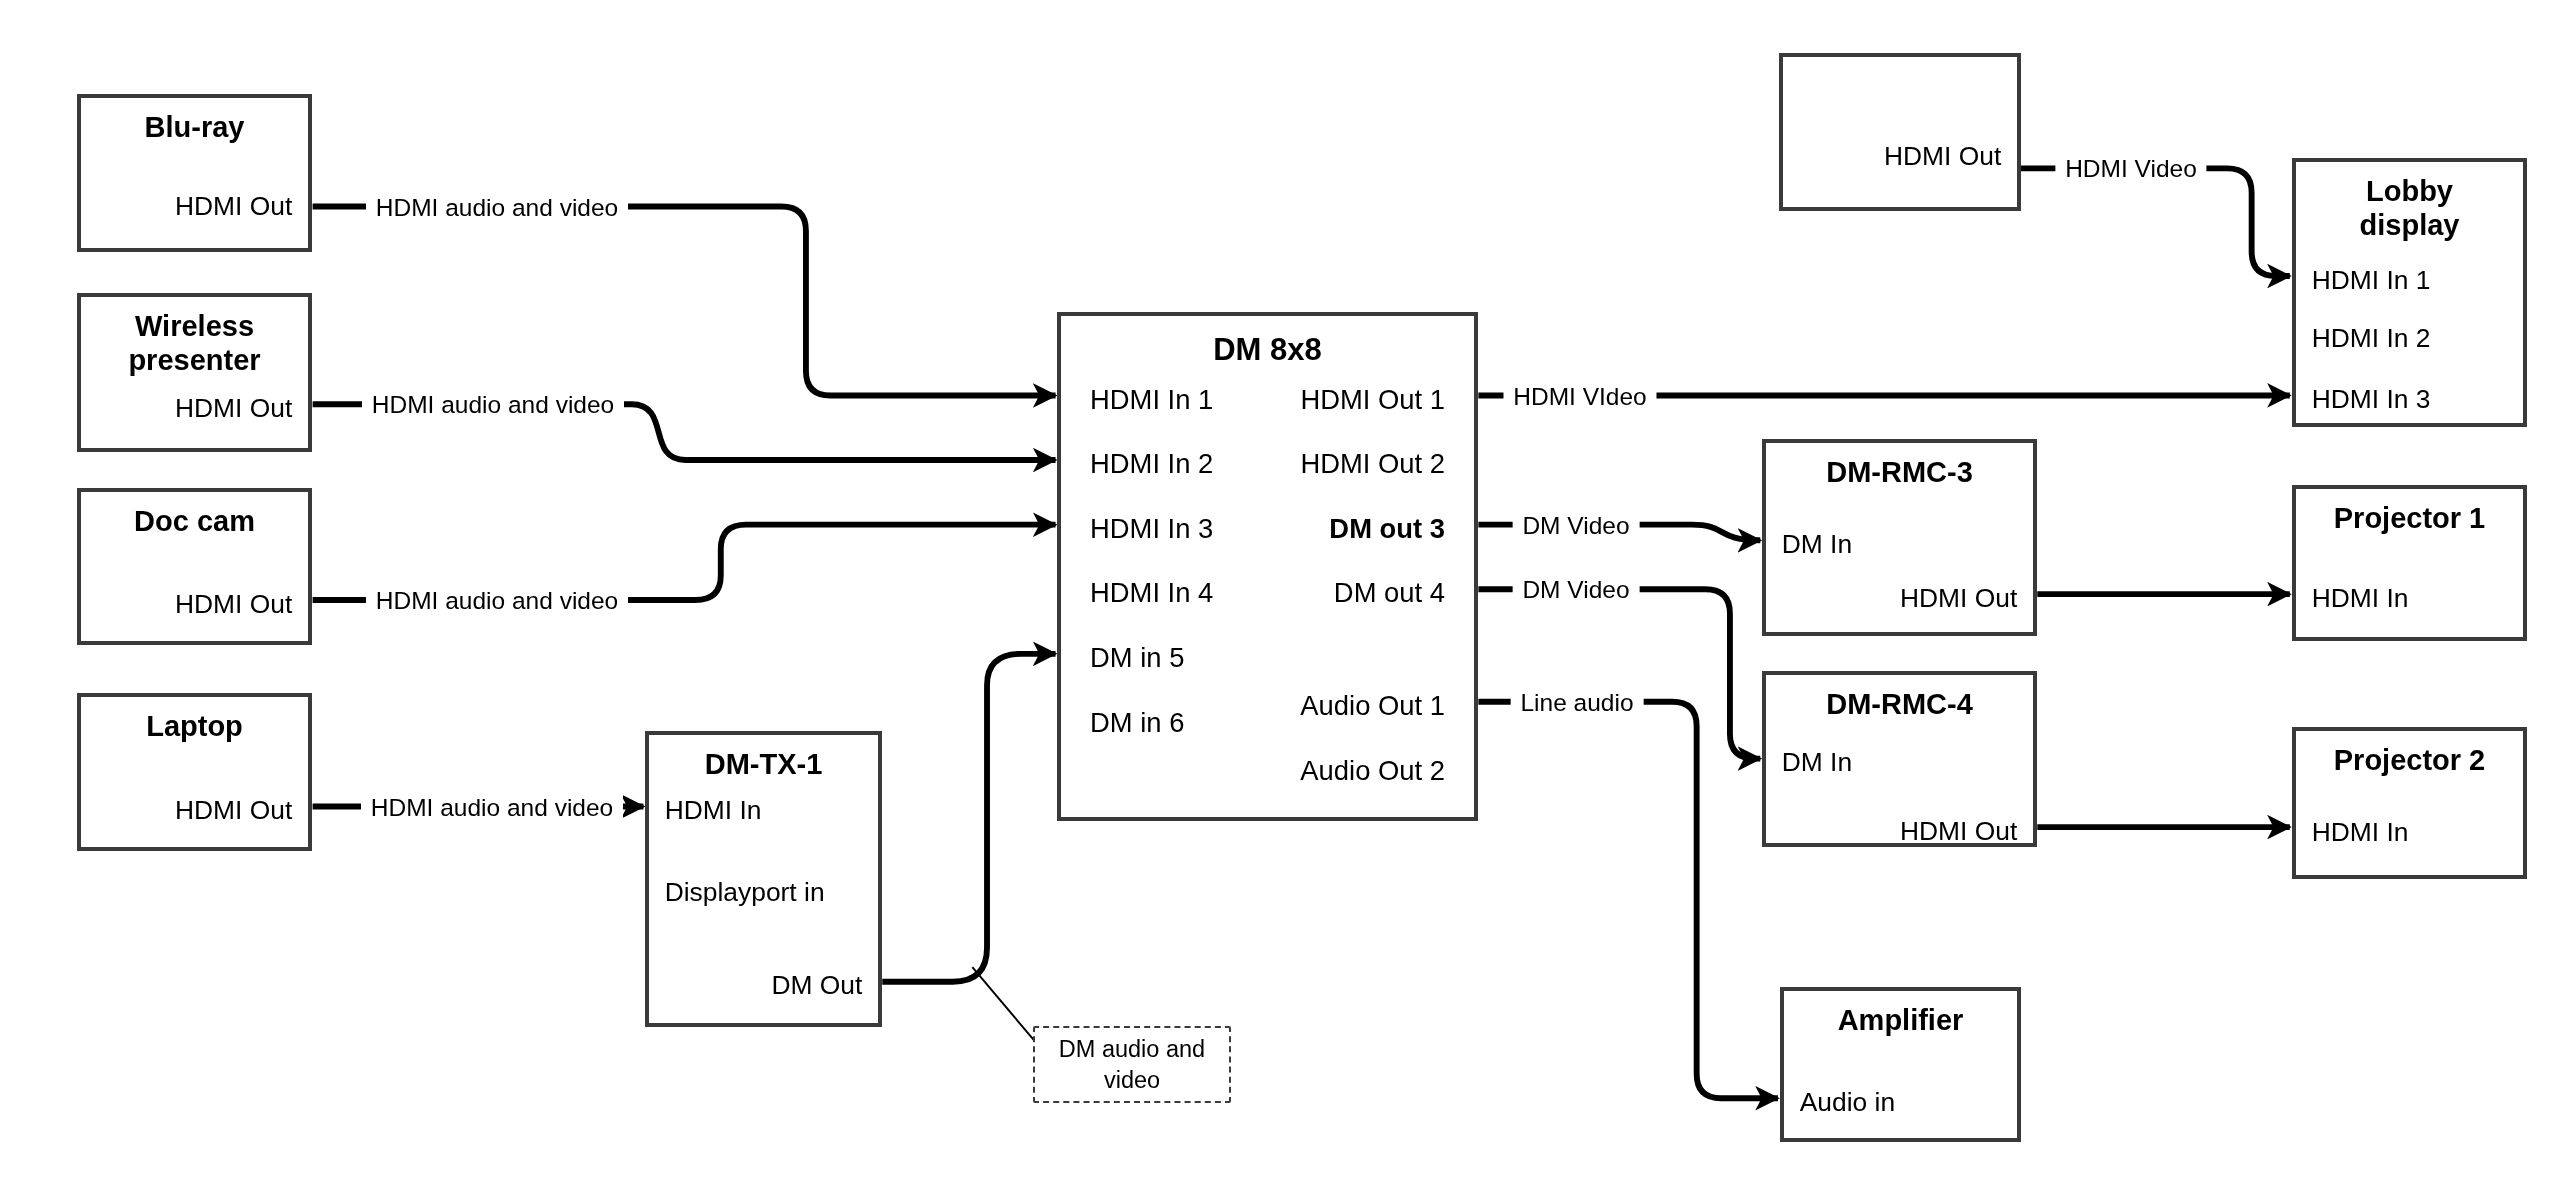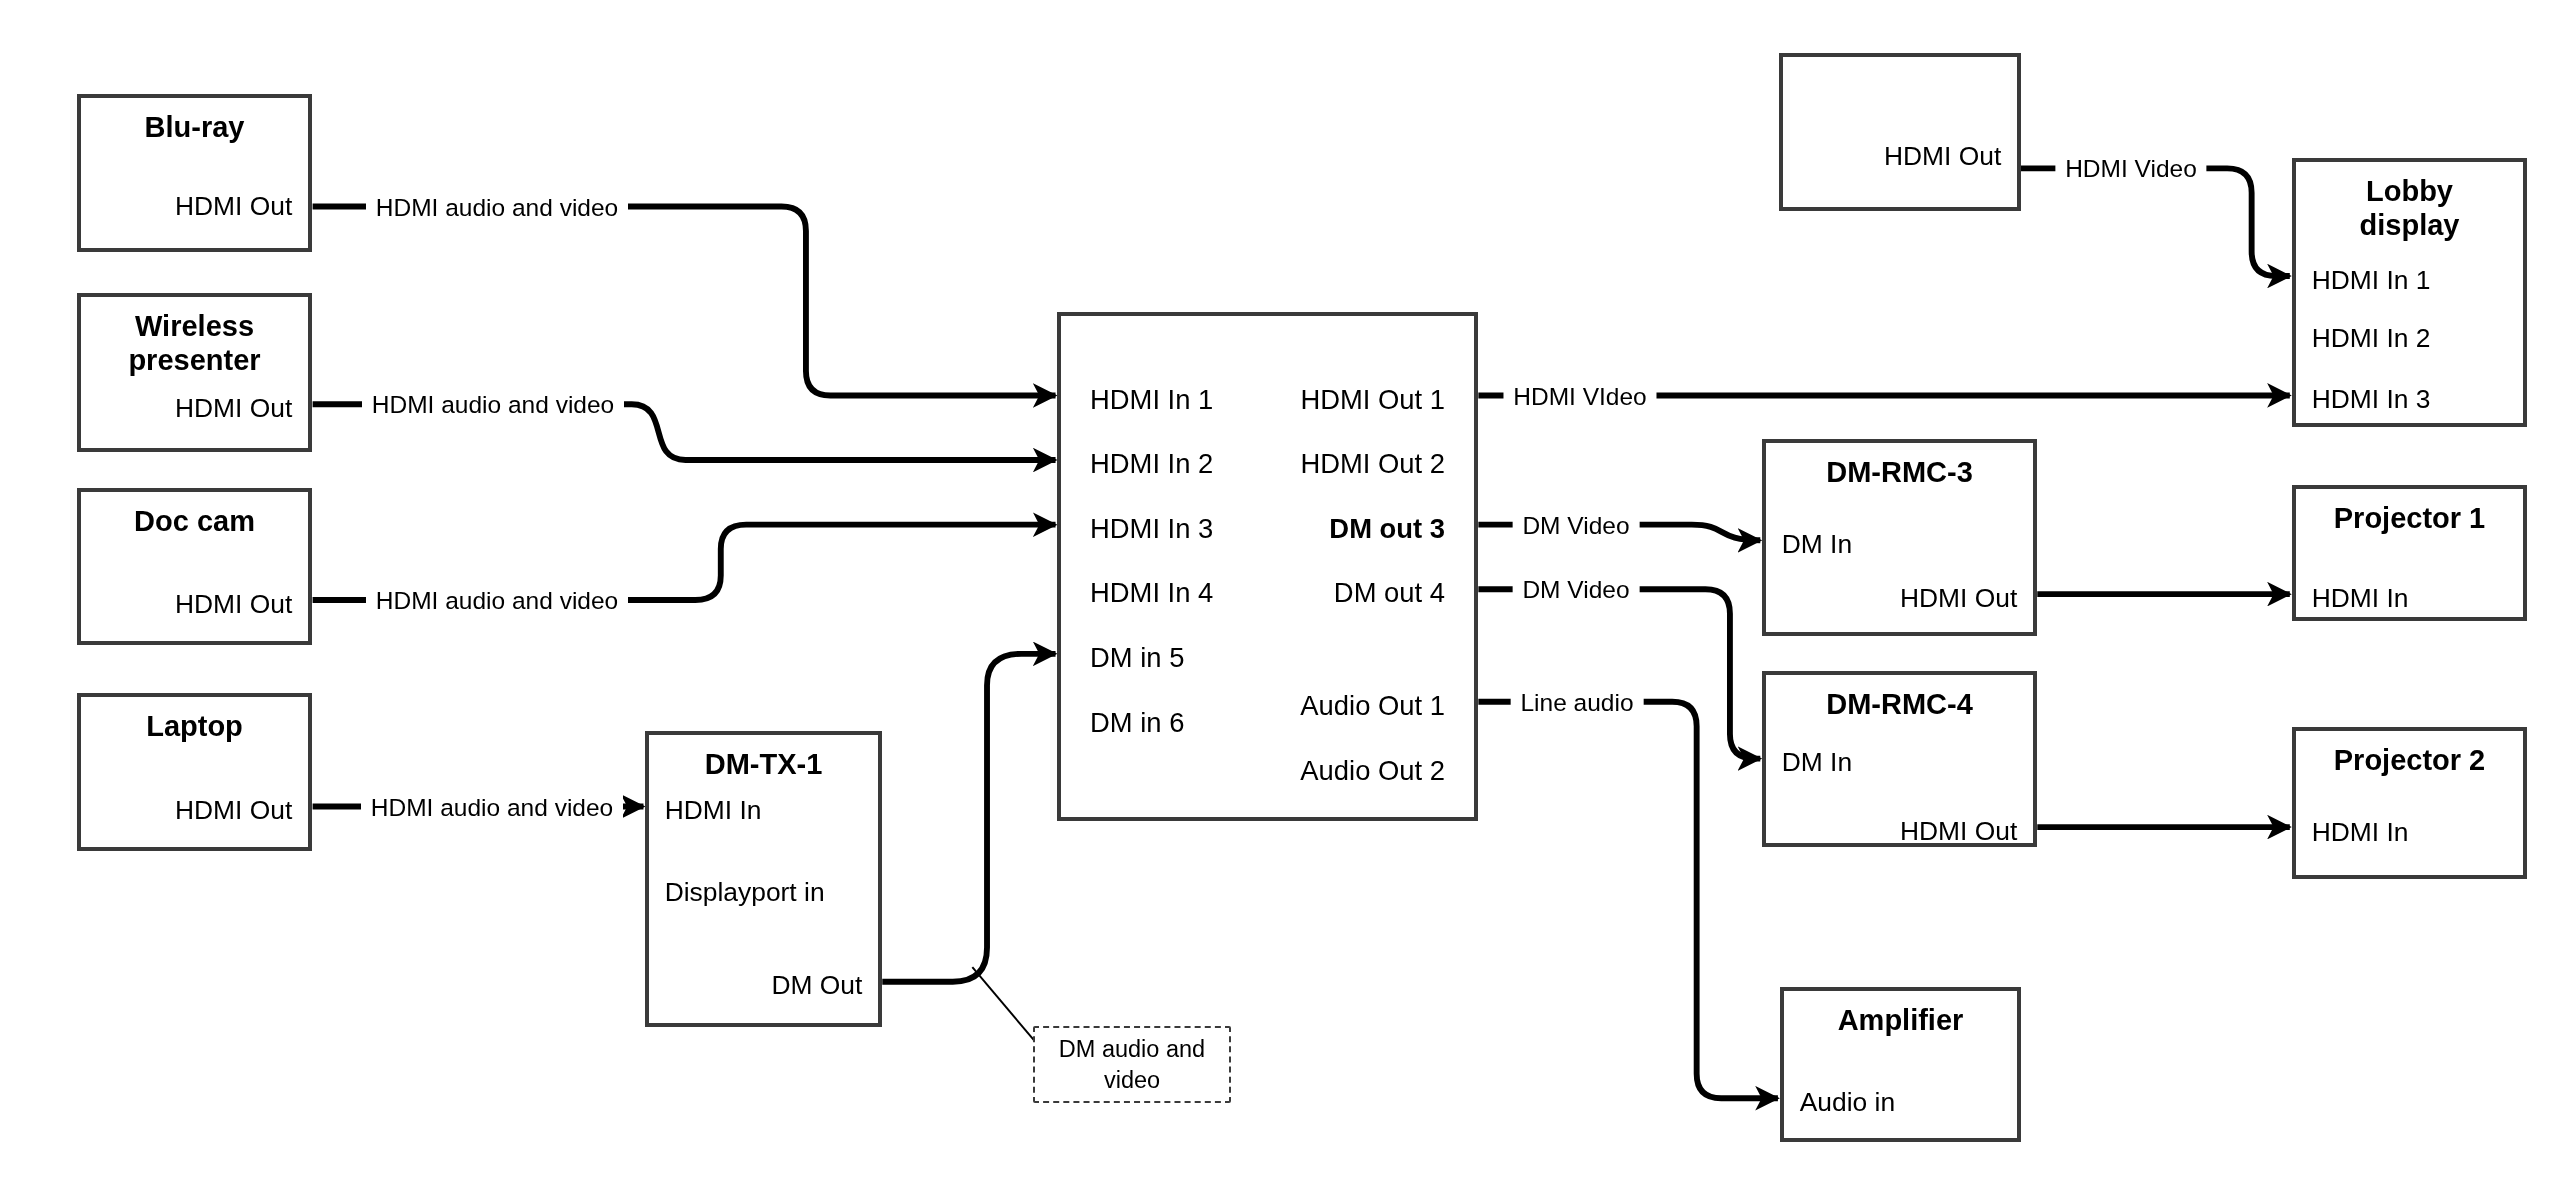--- a/index.html
+++ b/index.html
@@ -87,20 +87,21 @@
   </div>
 
   <div class="node" style="left:645px;top:731px;width:237px;height:296px;">
     <div class="title">DM-TX-1</div>
     <div class="port pl" style="top:60px;">HDMI In</div>
     <div class="port pl" style="top:142px;">Displayport in</div>
     <div class="port pr" style="top:235px;">DM Out</div>
   </div>
 
   <div class="node big" style="left:1057px;top:312px;width:421px;height:509px;">
+    <div class="title">DM 8x8</div>
     <div class="port pl" style="top:68px;">HDMI In 1</div>
     <div class="port pl" style="top:132px;">HDMI In 2</div>
     <div class="port pl" style="top:197px;">HDMI In 3</div>
     <div class="port pl" style="top:261px;">HDMI In 4</div>
     <div class="port pl" style="top:326px;">DM in 5</div>
     <div class="port pl" style="top:391px;">DM in 6</div>
     <div class="port pr" style="top:68px;">HDMI Out 1</div>
     <div class="port pr" style="top:132px;">HDMI Out 2</div>
     <div class="port pr" style="top:197px;font-weight:bold;">DM out 3</div>
     <div class="port pr" style="top:261px;">DM out 4</div>
@@ -118,21 +119,21 @@
     <div class="port pl" style="top:161px;">HDMI In 2</div>
     <div class="port pl" style="top:222px;">HDMI In 3</div>
   </div>
 
   <div class="node" style="left:1762px;top:439px;width:275px;height:197px;">
     <div class="title">DM-RMC-3</div>
     <div class="port pl" style="top:86px;">DM In</div>
     <div class="port pr" style="top:140px;">HDMI Out</div>
   </div>
 
-  <div class="node" style="left:2292px;top:485px;width:235px;height:136px;">
+  <div class="node" style="left:2292px;top:485px;width:235px;height:156px;">
     <div class="title">Projector 1</div>
     <div class="port pl" style="top:94px;">HDMI In</div>
   </div>
 
   <div class="node" style="left:1762px;top:671px;width:275px;height:176px;">
     <div class="title">DM-RMC-4</div>
     <div class="port pl" style="top:72px;">DM In</div>
     <div class="port pr" style="top:141px;">HDMI Out</div>
   </div>
 

